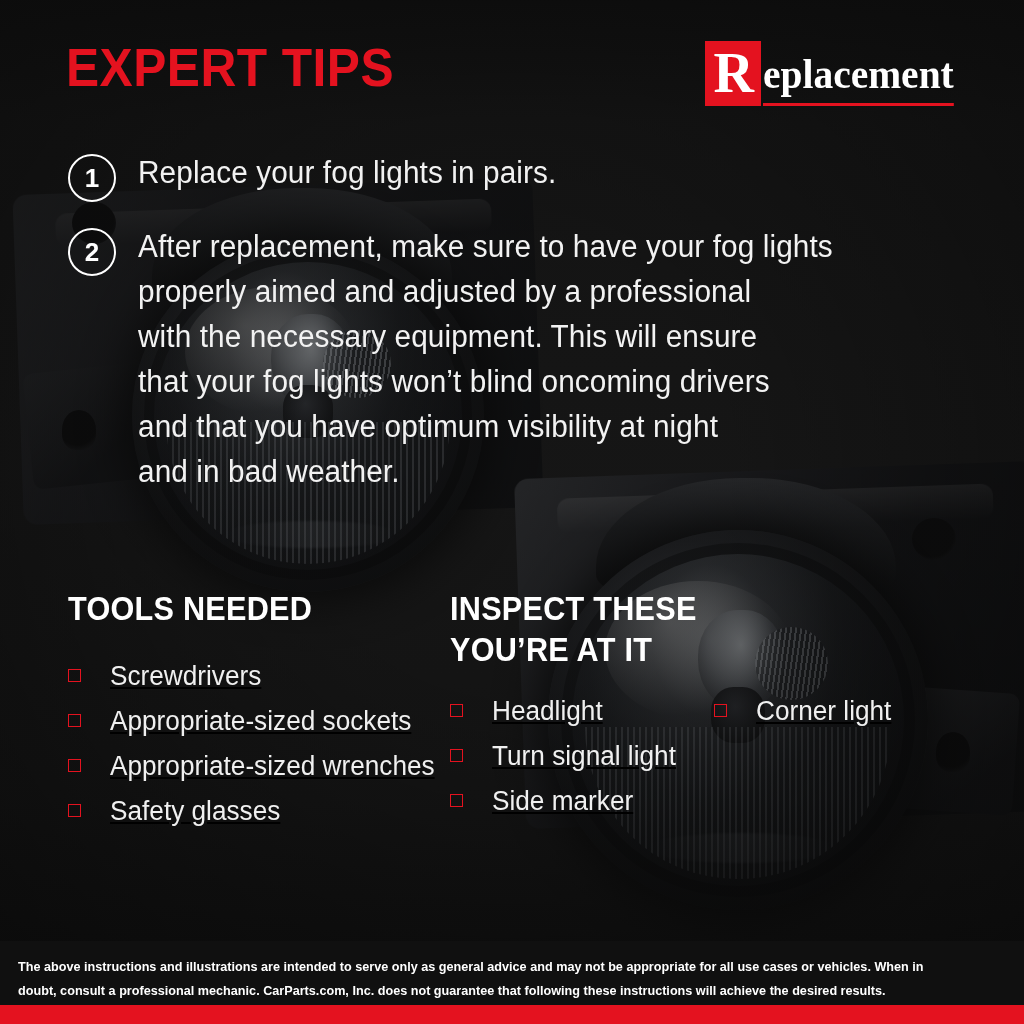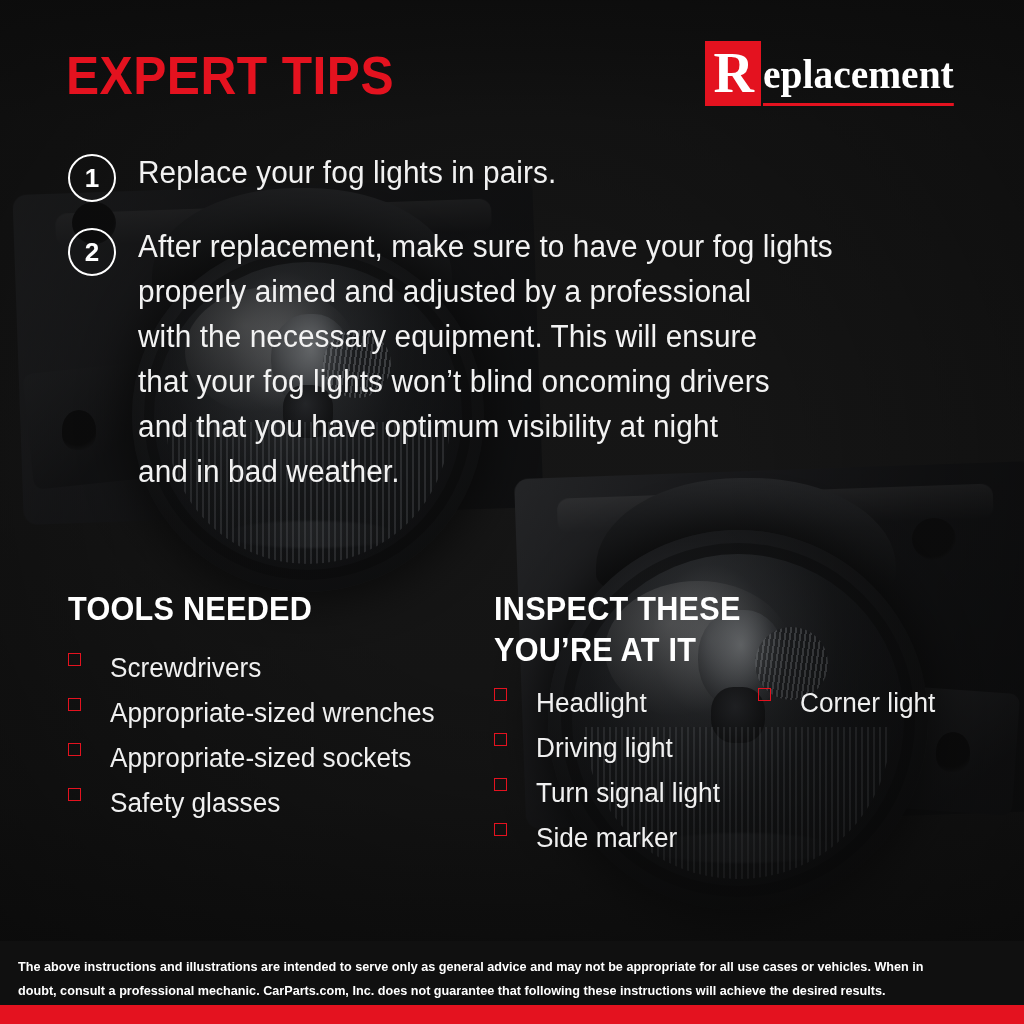--- a/index.html
+++ b/index.html
@@ -124,21 +124,21 @@
     background:
       linear-gradient(180deg, rgba(12,12,12,.90) 0%, rgba(14,14,14,.62) 12%,
                      rgba(14,14,14,.50) 46%, rgba(12,12,12,.58) 78%, rgba(10,10,10,.92) 100%),
       radial-gradient(circle at 50% 46%, rgba(0,0,0,0) 28%, rgba(0,0,0,.55) 100%);
   }
 
   
   .content{ position:absolute; inset:0; }
 
   
-  .hdr{ position:absolute; left:66px; top:48px; }
+  .hdr{ position:absolute; left:66px; top:40px; }
   .hdr-title{
     font-size:54px; line-height:54px;
     font-weight:700; letter-spacing:.5px;
     color:#e4121f;
     transform:scaleX(.92); transform-origin:left center;
     font-family:"Liberation Sans Narrow","Liberation Sans",sans-serif;
   }
 
   .logo{
     position:absolute; right:58px; top:41px;
@@ -181,35 +181,35 @@
     color:#f2f2f2;
     font-size:31px; line-height:45px;
     font-weight:400;
     letter-spacing:.1px;
     transform:scaleX(.96); transform-origin:left top;
     font-family:"Liberation Sans Narrow","Liberation Sans",sans-serif;
     white-space:pre-line;
   }
 
   
-  .cols{ position:absolute; left:68px; top:588px; right:52px; display:flex;gap:44px; }
+  .cols{ position:absolute; left:68px; top:588px; right:52px; display:flex; }
   .col-tools{ width:382px; }
   .col-inspect{ flex:1; }
 
   .sec-head{
     color:#ffffff; font-weight:700;
     font-size:34px; line-height:41px;
     letter-spacing:.3px;
     transform:scaleX(.90); transform-origin:left top;
     font-family:"Liberation Sans Narrow","Liberation Sans",sans-serif;
     white-space:pre-line;
   }
 
   .chk-list{ list-style:none; margin-top:24px; }
-  .chk{ display:flex; align-items:flex-start; height:45px; }
+  .chk{ display:flex; align-items:center; height:45px;text-decoration:underline; }
   .box{
     flex:0 0 auto;
     width:13px; height:13px;
     border:1.6px solid #e4121f;
     margin-right:29px;
   }
   .chk-label{
     color:#f0f0f0;
     font-size:27px; line-height:30px;
     font-weight:400;
@@ -316,45 +316,41 @@
 
       <div class="col-tools">
         <div class="sec-head">TOOLS NEEDED</div>
         <ul class="chk-list">
           <li class="chk">
             <span class="box"></span>
             <span class="chk-label">Screwdrivers</span>
           </li>
           <li class="chk">
             <span class="box"></span>
-            <span class="chk-label">Appropriate-sized wrenches</span>
+            <span class="chk-label">Appropriate-sized sockets</span>
           </li>
           <li class="chk">
             <span class="box"></span>
-            <span class="chk-label">Appropriate-sized sockets</span>
+            <span class="chk-label">Appropriate-sized wrenches</span>
           </li>
           <li class="chk">
             <span class="box"></span>
             <span class="chk-label">Safety glasses</span>
           </li>
         </ul>
       </div>
 
       <div class="col-inspect">
         <div class="sec-head">INSPECT THESE
 YOU’RE AT IT</div>
         <div class="insp-grid">
           <ul class="chk-list insp-col-a">
             <li class="chk">
               <span class="box"></span>
               <span class="chk-label">Headlight</span>
-            </li>
-            <li class="chk">
-              <span class="box"></span>
-              <span class="chk-label">Driving light</span>
             </li>
             <li class="chk">
               <span class="box"></span>
               <span class="chk-label">Turn signal light</span>
             </li>
             <li class="chk">
               <span class="box"></span>
               <span class="chk-label">Side marker</span>
             </li>
           </ul>

